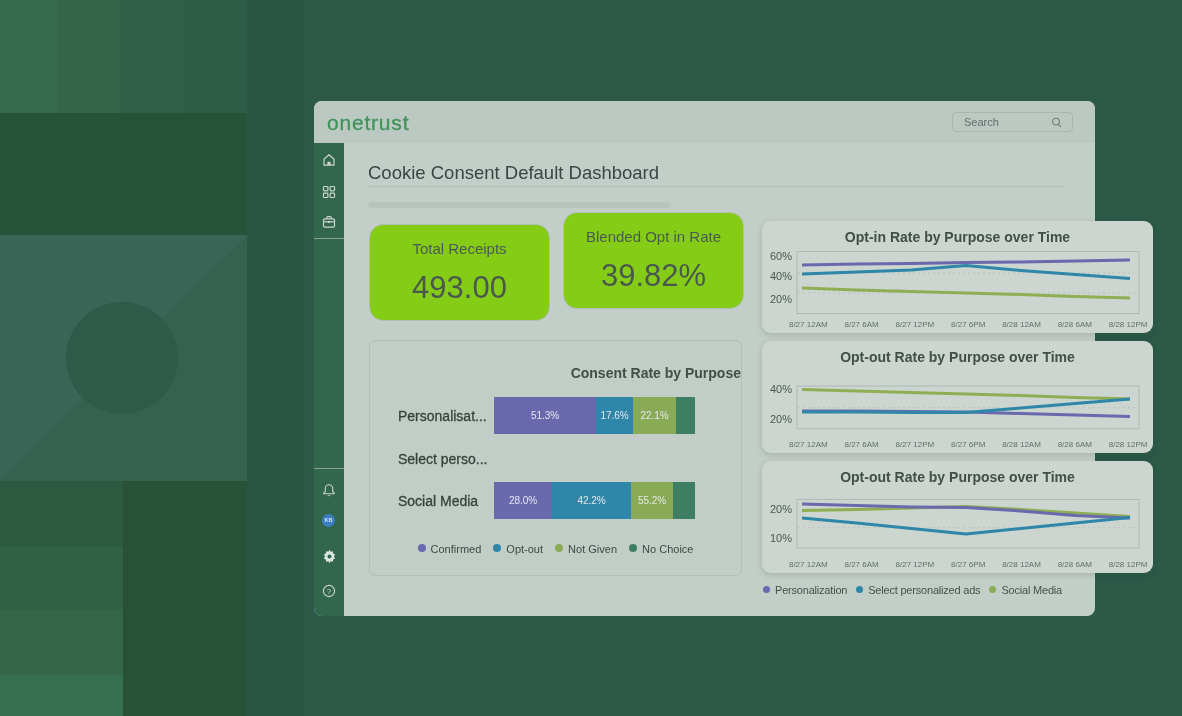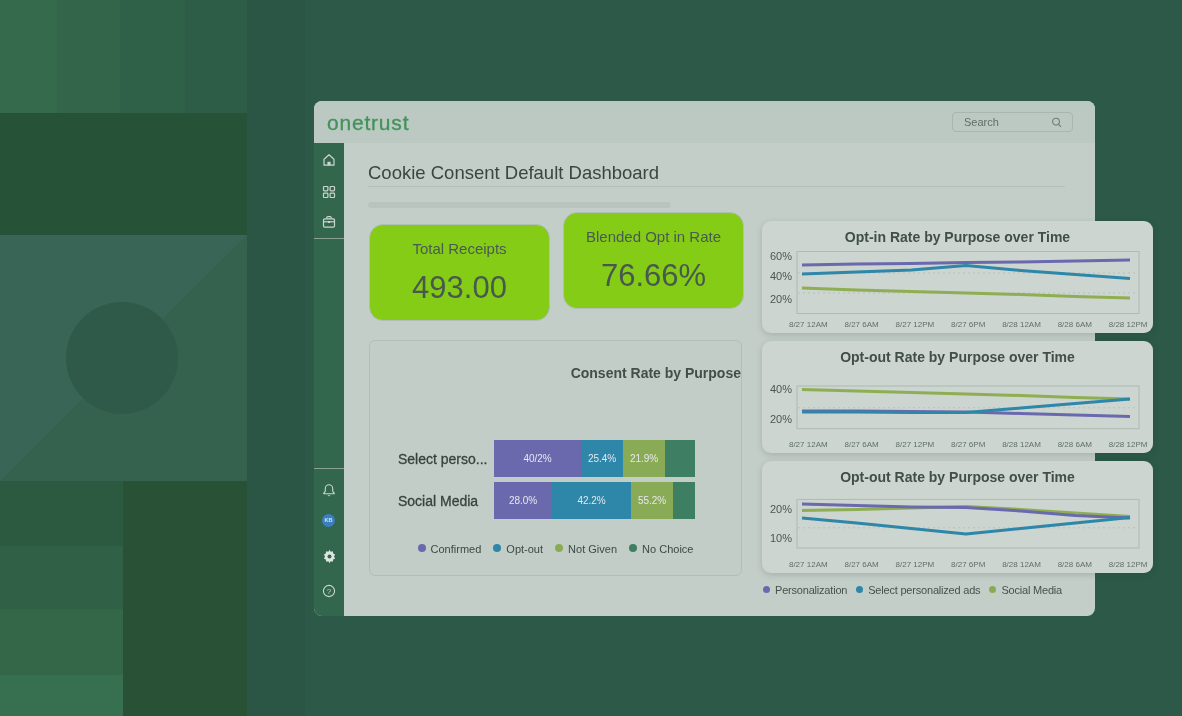--- a/index.html
+++ b/index.html
@@ -142,33 +142,36 @@
 <div class="abs" id="title">Cookie Consent Default Dashboard</div>
 <div class="abs" id="divider"></div>
 <div class="abs" id="progress"></div>
 
 <div class="abs statcard" id="stat1">
     <div class="lab">Total Receipts</div>
     <div class="val">493.00</div>
   </div>
 <div class="abs statcard" id="stat2">
     <div class="lab">Blended Opt in Rate</div>
-    <div class="val">76.66%</div>
+    <div class="val">39.82%</div>
   </div>
 
 <div class="abs" id="consent">
   <h3>Consent Rate by Purpose</h3>
+  <div class="brow" style="top:56px; width:373px;">
+    <div class="rlab">Personalisat...</div>
+    <div class="bar" style="width:201px;">
+      <div class="seg" style="left:0;width:102px;background:#6a69ae;">51.3%</div>
+      <div class="seg" style="left:102px;width:37px;background:#2e86a8;">17.6%</div>
+      <div class="seg" style="left:139px;width:43px;background:#8aab55;">22.1%</div>
+      <div class="seg" style="left:182px;width:19px;background:#3e7e62;"></div>
+    </div>
+  </div>
   <div class="brow" style="top:99px; width:373px;">
     <div class="rlab">Select perso...</div>
-    <div class="bar" style="width:201px;">
-      <div class="seg" style="left:0;width:87px;background:#6a69ae;">40/2%</div>
-      <div class="seg" style="left:87px;width:42px;background:#2e86a8;">25.4%</div>
-      <div class="seg" style="left:129px;width:42px;background:#8aab55;">21.9%</div>
-      <div class="seg" style="left:171px;width:30px;background:#3e7e62;"></div>
-    </div>
   </div>
   <div class="brow" style="top:141px; width:373px;">
     <div class="rlab">Social Media</div>
     <div class="bar" style="width:201px;">
       <div class="seg" style="left:0;width:58px;background:#6a69ae;">28.0%</div>
       <div class="seg" style="left:58px;width:79px;background:#2e86a8;">42.2%</div>
       <div class="seg" style="left:137px;width:42px;background:#8aab55;">55.2%</div>
       <div class="seg" style="left:179px;width:22px;background:#3e7e62;"></div>
     </div>
   </div>

